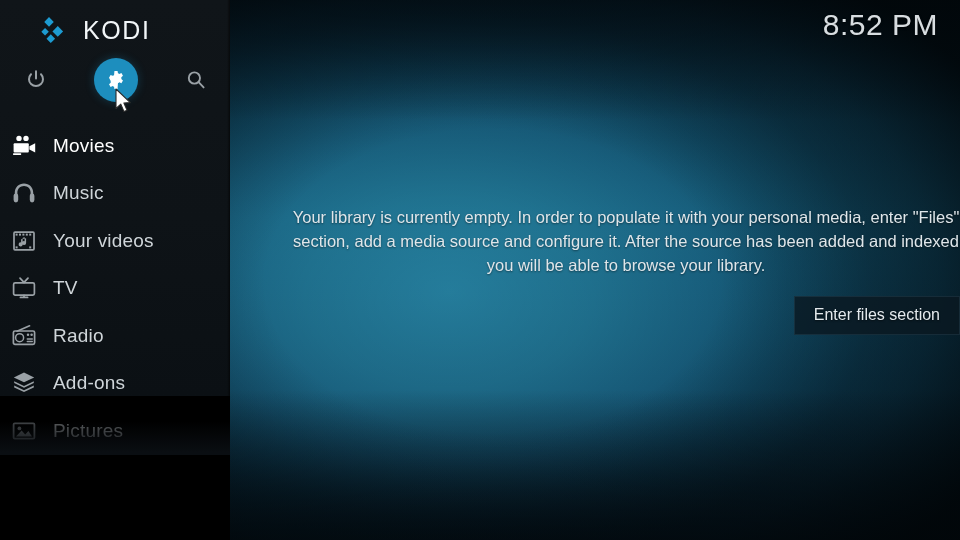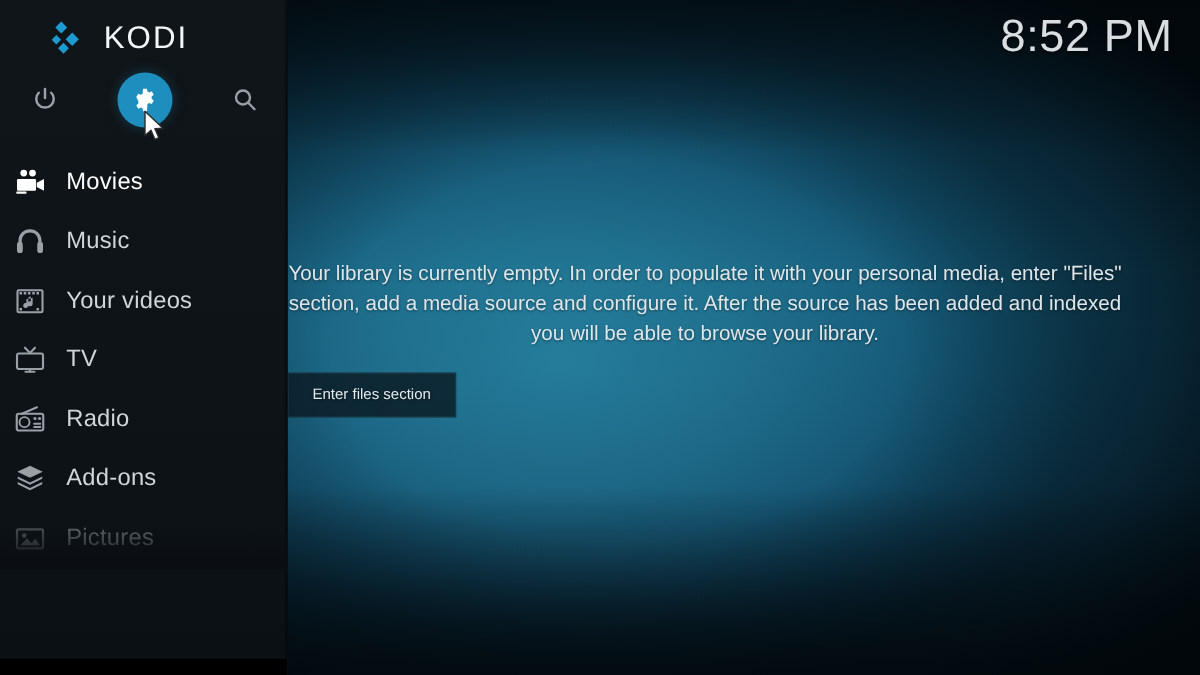--- a/index.html
+++ b/index.html
@@ -35,28 +35,28 @@
   }
   .main-bottom-dark {
     position:absolute; left:0; bottom:0; right:0; height:150px;
     background:linear-gradient(0deg, rgba(2,8,12,.88) 0%, rgba(2,8,12,.35) 55%, rgba(2,8,12,0) 100%);
     pointer-events:none;
   }
 
   
   .clock {
     position:absolute; right:22px; top:8px;
-    font-size:36px; font-weight:300; letter-spacing:.5px;
+    font-size:30px; font-weight:300; letter-spacing:.5px;
     color:#e9eef1; opacity:.93;
     text-shadow:0 1px 3px rgba(0,0,0,.6);
   }
 
   
   .sidebar {
-    position:absolute; left:0; top:0; width:230px; height:527px;
+    position:absolute; left:0; top:0; width:230px; height:396px;
     background:linear-gradient(180deg,#101519 0%,#0e1317 55%,#0b1014 100%);
   }
   .sidebar-edge {
     position:absolute; right:0; top:0; width:3px; height:100%;
     background:linear-gradient(90deg, rgba(0,0,0,.0), rgba(0,0,0,.55));
   }
 
   .brand { position:absolute; left:0; top:10px; width:230px; height:40px; display:flex; align-items:center; }
   .brand-logo { margin-left:40px; width:32px; height:28px; }
   .brand-name {
@@ -96,32 +96,32 @@
   .menu-item.faded { opacity:.42; }
   .menu-fade {
     position:absolute; left:0; bottom:0; width:230px; height:34px;
     background:linear-gradient(0deg,#0a0e12 8%, rgba(10,14,18,0) 100%);
     pointer-events:none;
   }
 
   
   .content {
     position:absolute; left:230px; top:0; width:730px; height:540px;
-    display:flex; flex-direction:column; align-items:flex-start; justify-content:center;
+    display:flex; flex-direction:column; align-items:flex-end; justify-content:center;
   }
   .empty-msg {
     width:668px; text-align:center;
     font-size:16.5px; line-height:24px; color:#dfe6ea; font-weight:400;
     text-shadow:0 1px 2px rgba(0,0,0,.45);
   }
   .btn-row { margin-top:19px; display:flex; gap:20px; }
   .btn {
     background:rgba(10,24,33,.80);
     border:1px solid rgba(70,110,130,.22);
-    color:#e4eaee; font-size:12px; font-weight:400;
+    color:#e4eaee; font-size:16px; font-weight:400;
     padding:9px 19px 10px 19px; min-height:36px;
     display:flex; align-items:center; justify-content:center;
     text-shadow:0 1px 2px rgba(0,0,0,.5);
   }
 
   
   .cursor { position:absolute; left:115px; top:88px; pointer-events:none; }
 </style>
 </head>
 <body>

